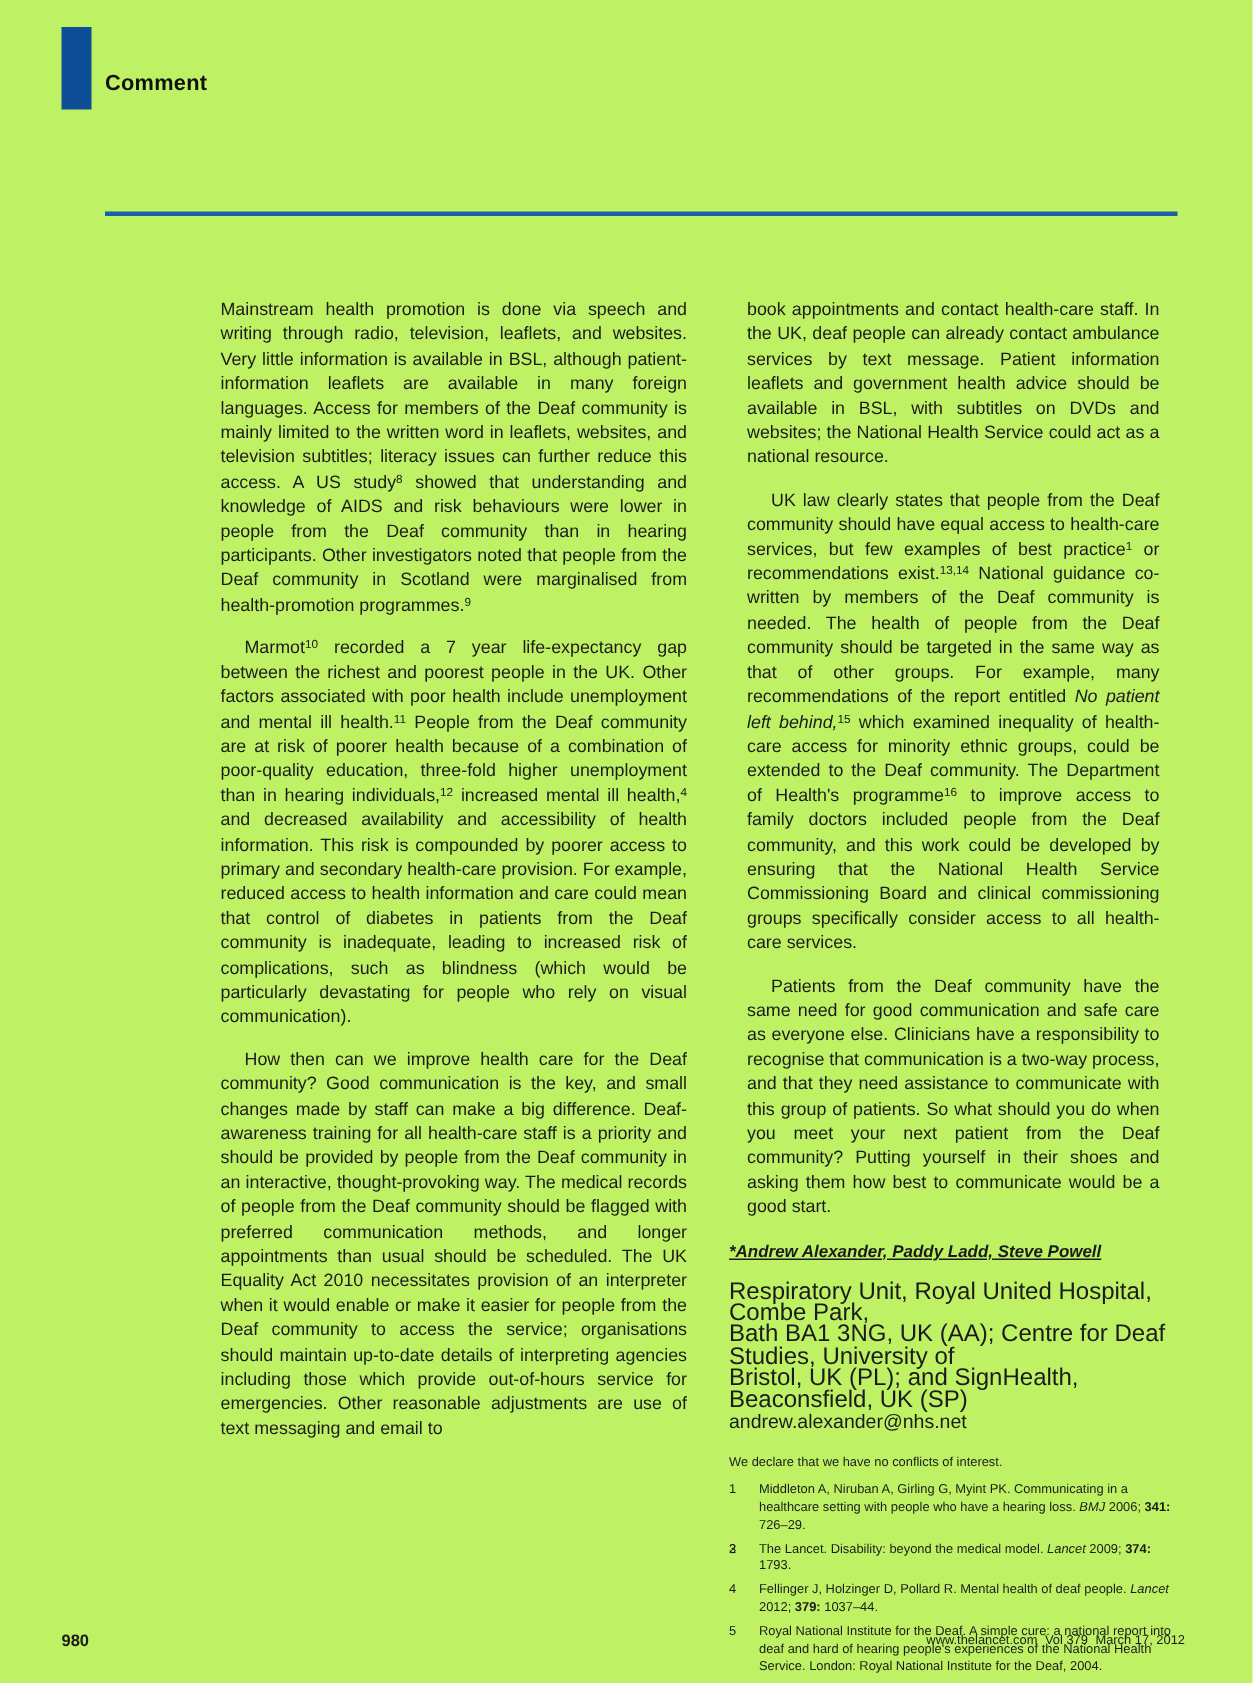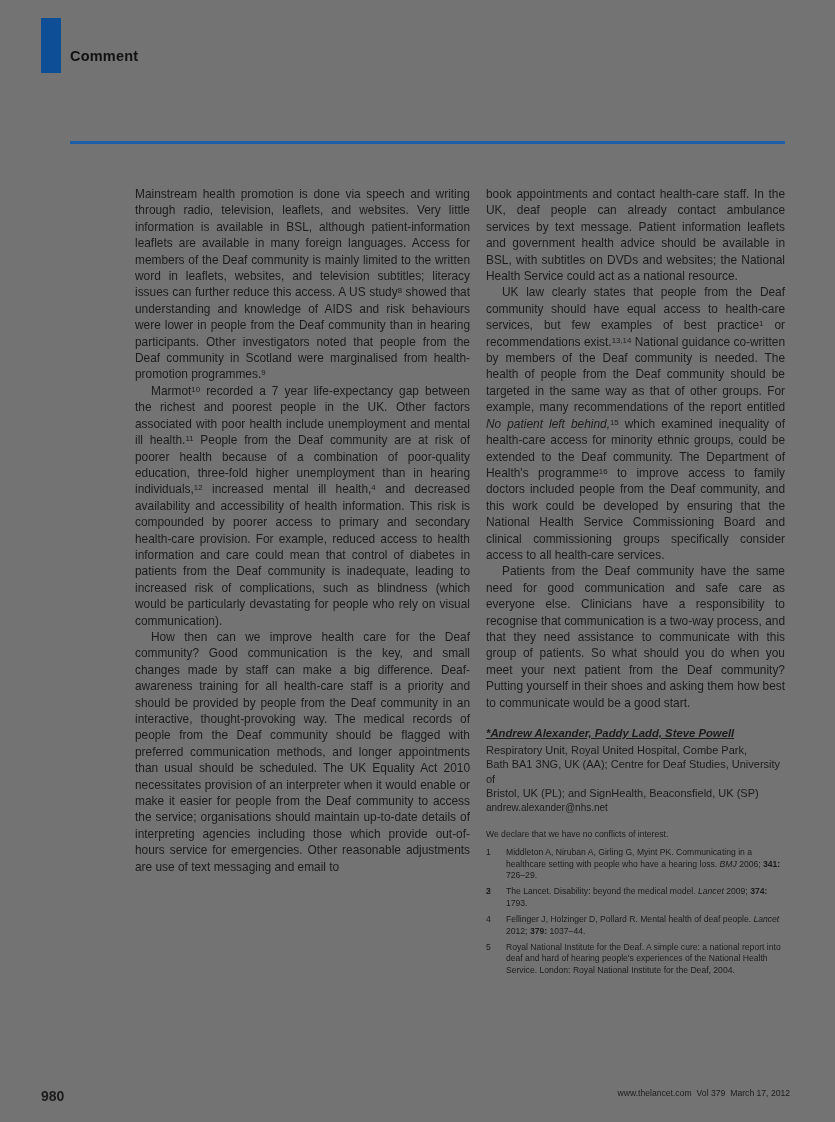--- a/index.html
+++ b/index.html
@@ -13,21 +13,21 @@
     height: 1122px;
     position: relative;
     font-family: "Liberation Sans", sans-serif;
     color: #1a1a1a;
     overflow: hidden;
   }
 
   .page {
     position: absolute;
     inset: 0;
-    background: #737373;
+    background: #bef264;
   }
 
   
   .masthead {
     position: absolute;
     left: 0;
     top: 0;
     width: 835px;
     height: 100px;
   }
@@ -61,21 +61,21 @@
 
   
   .col {
     position: absolute;
     top: 186px;
   }
   .col-left  { left: 135px; width: 335px; }
   .col-right { left: 486px; width: 299px; }
 
   p.body {
-    margin: 0;
+    margin: 12px;
     font-size: 11.9px;
     line-height: 16.4px;
     text-align: justify;
     text-justify: inter-word;
     color: #1b1b1b;
     hyphens: none;
   }
   p.body + p.body { text-indent: 16px; }
 
   sup {
@@ -90,27 +90,27 @@
   .byline {
     margin-top: 15px;
     font-size: 11.3px;
     font-style: italic;
     font-weight: bold;
     line-height: 15px;
     color: #1b1b1b;
     text-decoration: underline;
   }
   .affiliation {
-    margin-top: 2px;
-    font-size: 11px;
+    margin-top: 12px;
+    font-size: 16px;
     line-height: 14.4px;
     color: #1b1b1b;
   }
   .email {
-    font-size: 10px;
+    font-size: 13px;
     line-height: 14.4px;
     color: #1b1b1b;
   }
   .declaration {
     margin-top: 13px;
     font-size: 8.6px;
     line-height: 12px;
     color: #1b1b1b;
   }
 
@@ -134,21 +134,21 @@
     top: 0;
     width: 14px;
     text-align: left;
   }
 
   
   .footer-page {
     position: absolute;
     left: 41px;
     top: 1088px;
-    font-size: 14px;
+    font-size: 11px;
     font-weight: bold;
     color: #1b1b1b;
   }
   .footer-source {
     position: absolute;
     right: 45px;
     top: 1088px;
     font-size: 8.6px;
     color: #1b1b1b;
     white-space: nowrap;

